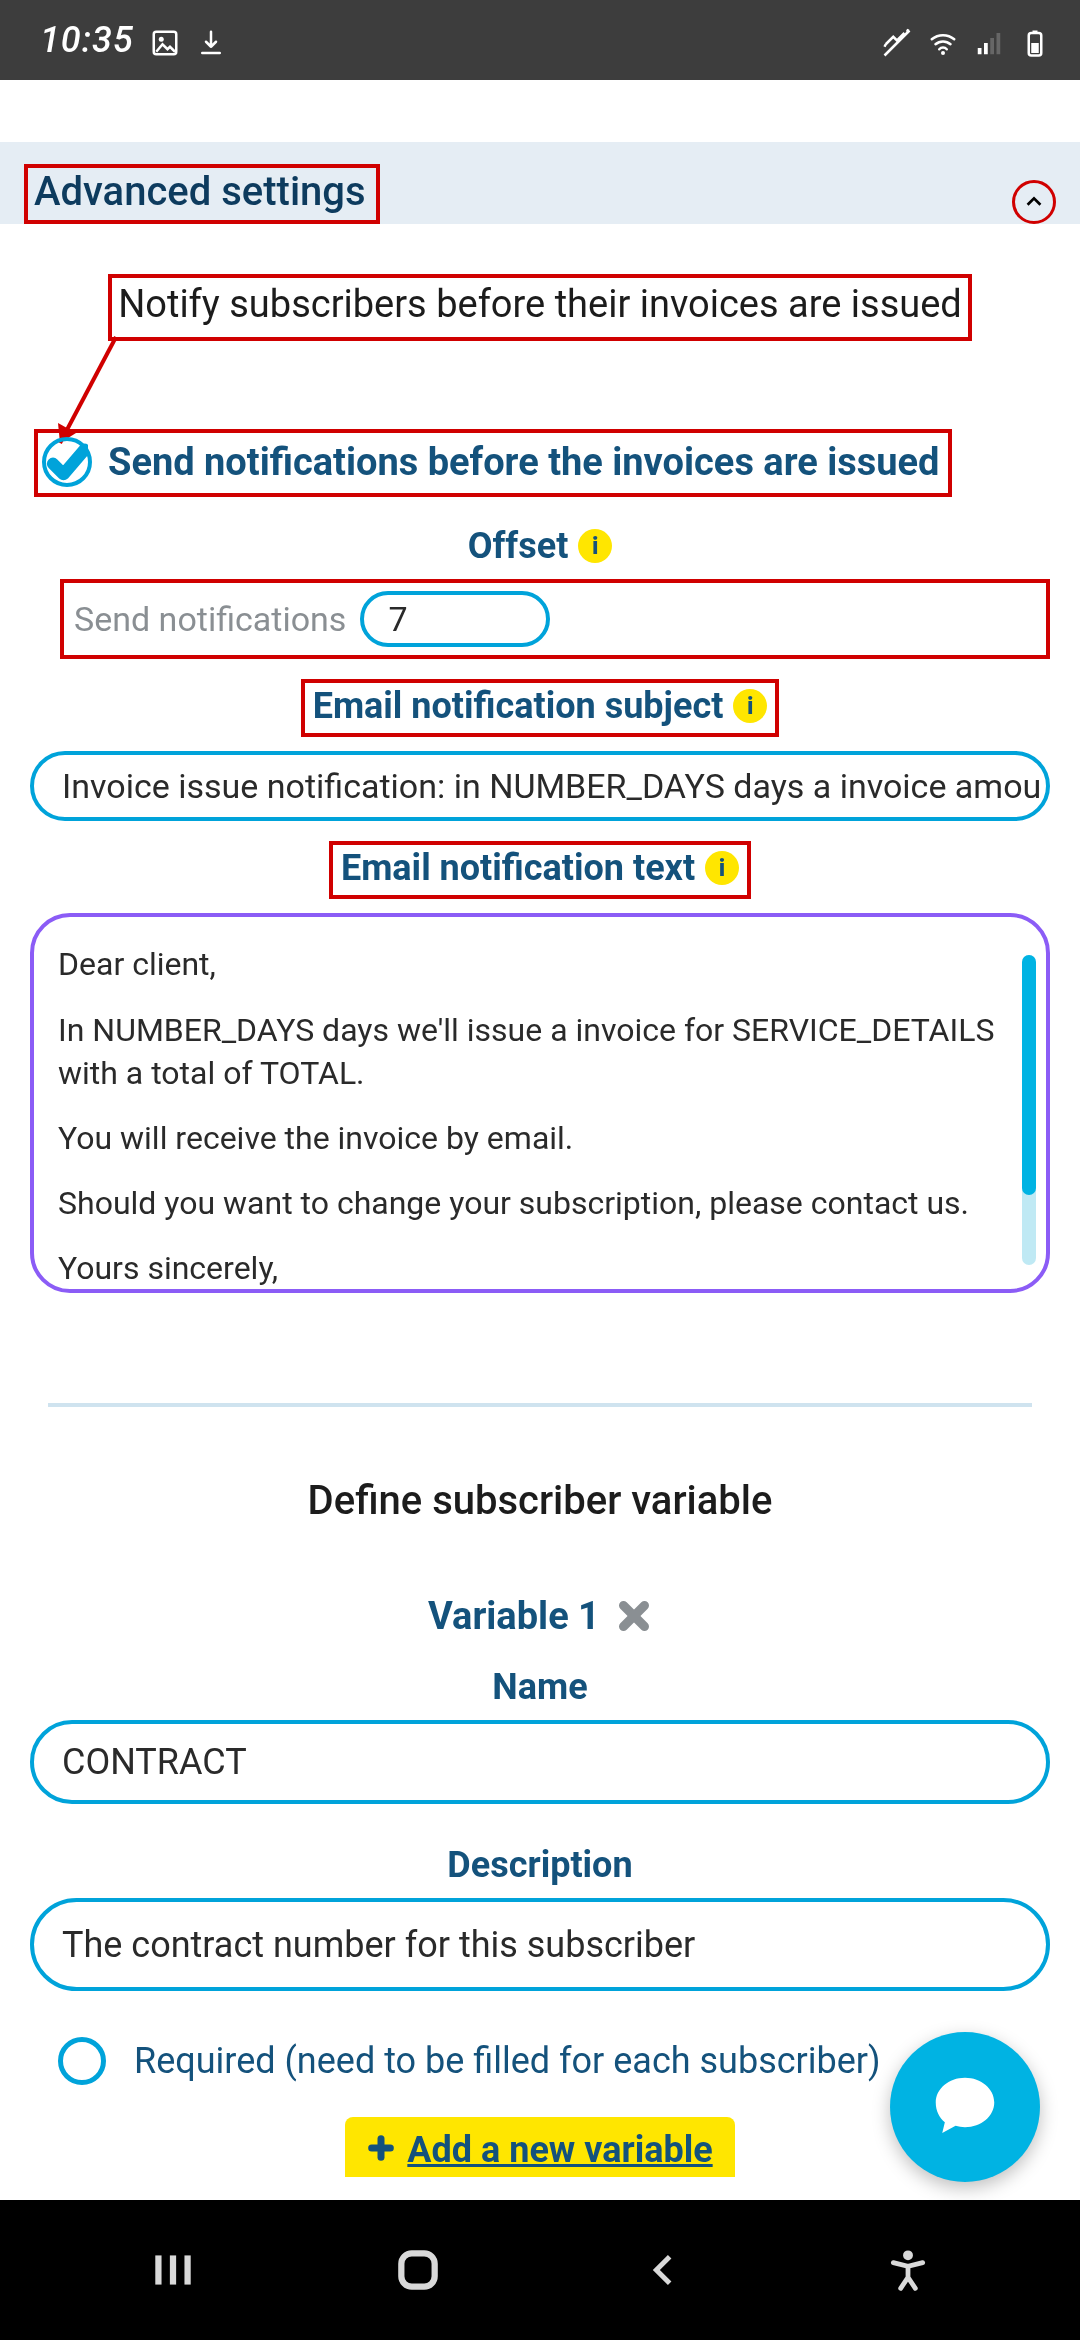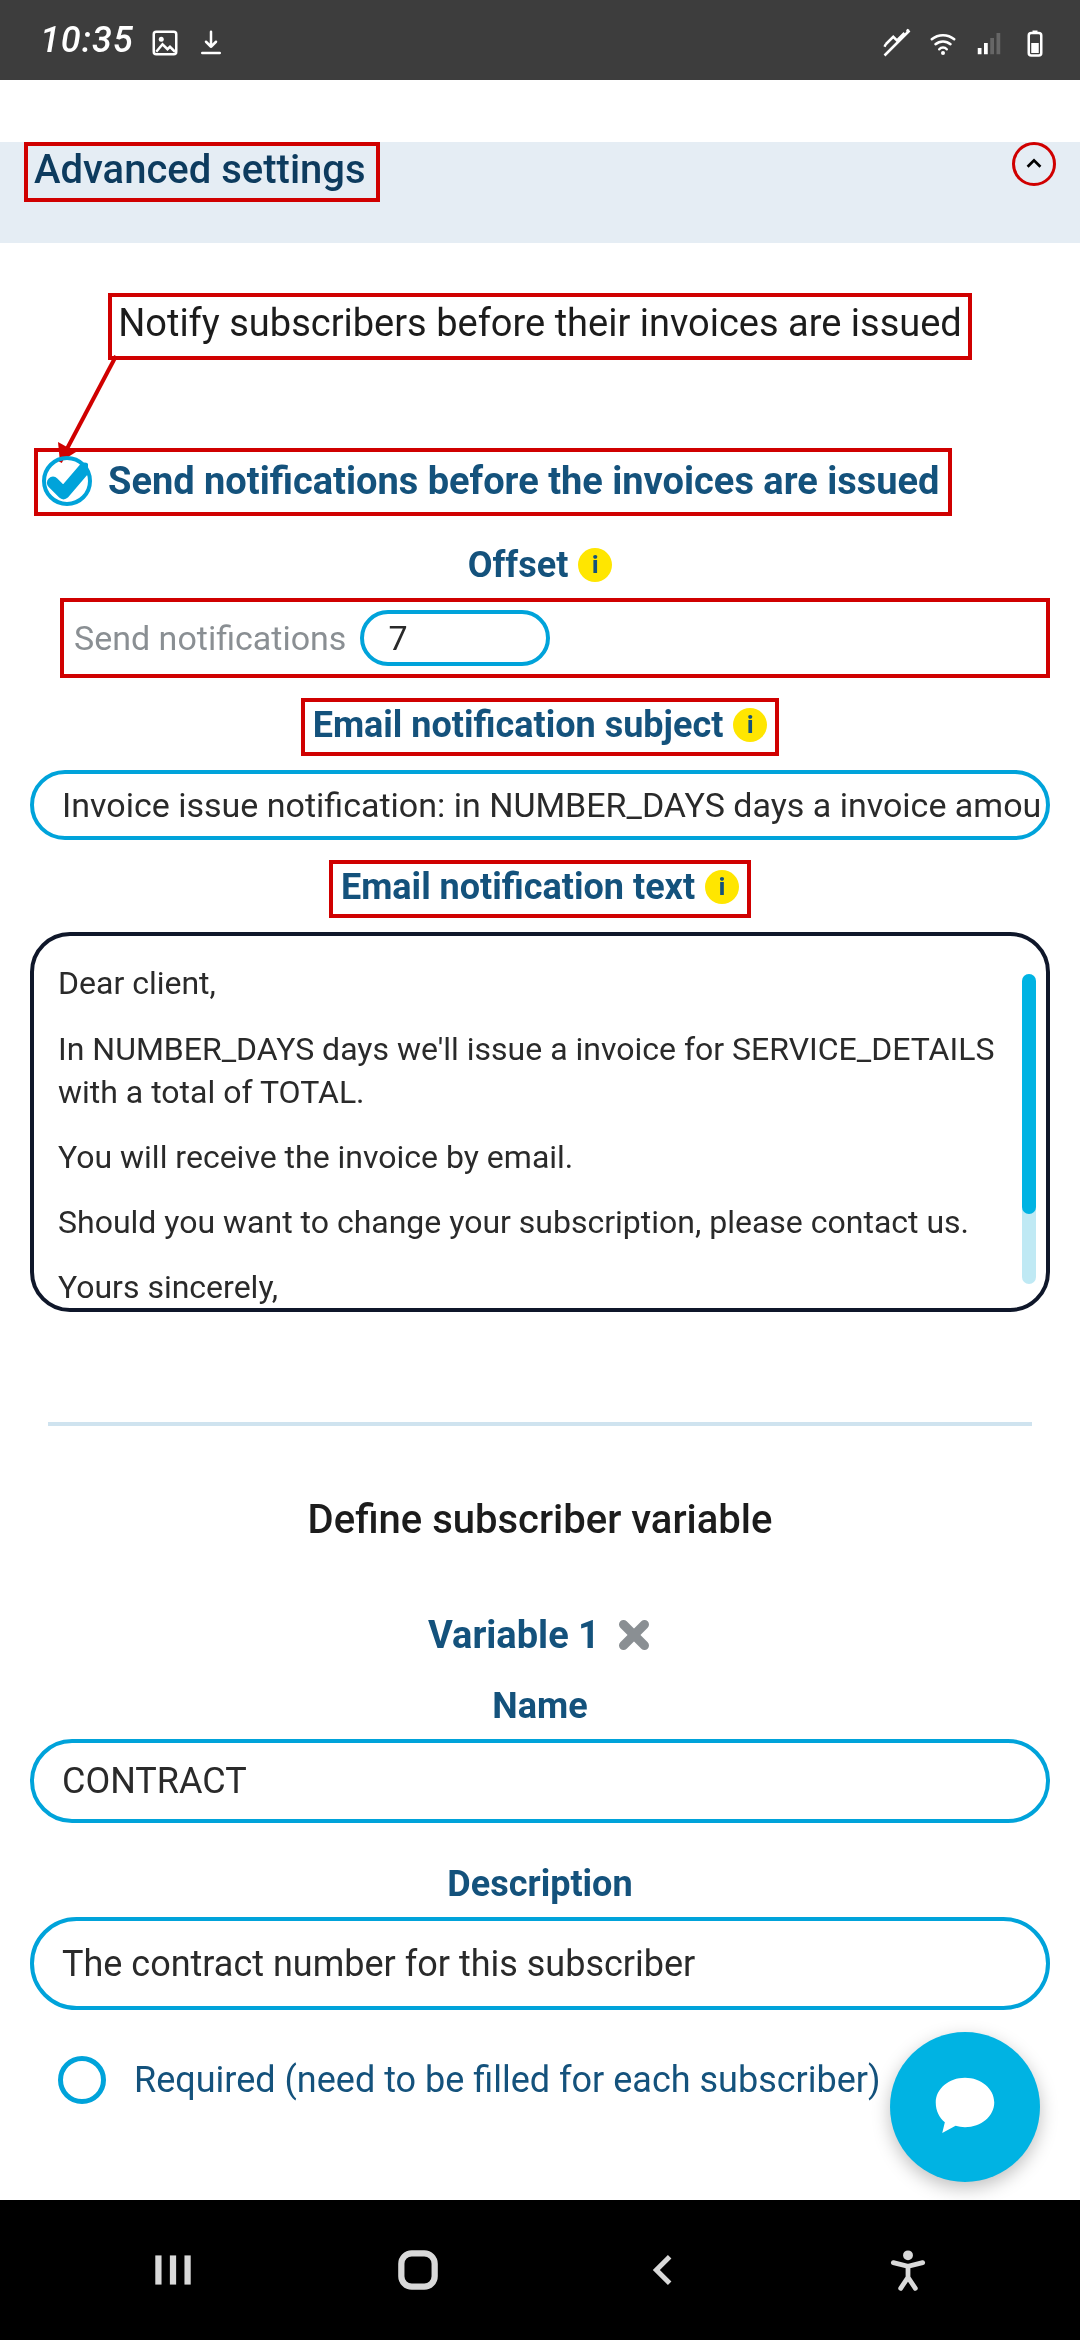--- a/index.html
+++ b/index.html
@@ -11,21 +11,21 @@
   .statusbar .left { display:flex; align-items:center; gap:16px;font-style:italic; }
   .statusbar .right { display:flex; align-items:center; gap:16px; }
   .sb-clock { letter-spacing:1px; }
   .sb-ico { width:30px; height:30px; display:inline-block; }
   .sb-ico svg { width:100%; height:100%; }
 
   
   .gap-top { height:62px; background:#fff; }
 
   
-  .acc-header { background:#e5edf4; height:101px; display:flex; align-items:flex-start; justify-content:space-between; padding:0 24px; }
+  .acc-header { background:#e5edf4; height:82px; display:flex; align-items:flex-end; justify-content:space-between; padding:0 24px; }
   .acc-title { font-size:40px; font-weight:500; color:#0d3b5e; border:4px solid #d00000; padding:4px 10px 8px 6px; line-height:1; }
   .acc-caret { width:44px; height:44px; border:3px solid #d00000; border-radius:50%; display:flex; align-items:center; justify-content:center; }
   .acc-caret svg { width:22px; height:22px; stroke:#000; stroke-width:3; fill:none; }
 
   .content { padding: 0 30px; }
   .center { text-align:center; }
 
   .h-notify-wrap { margin-top:50px; text-align:center; }
   .h-notify { display:inline-block; border:4px solid #d00000; line-height:1.3; font-size:38px; color:#1c1c1c; padding:2px 6px 8px 6px; }
 
@@ -47,21 +47,21 @@
   .offset-row-wrap { border:4px solid #d00000; padding:8px 10px; display:flex; align-items:center; gap:14px; margin-top:12px; margin-left:30px; margin-right:0; }
   .offset-text { font-size:34px; color:#8a8f93; white-space:nowrap; }
   .offset-input-shell { border:4px solid #00a3da; border-radius:40px; height:56px; width:190px; display:flex; align-items:center; padding:0 24px; }
   .offset-input-shell span { font-size:34px; color:#2a2a2a; }
 
   .boxed-red { border:4px solid #d00000; display:inline-flex; padding:2px 8px 6px 8px; }
 
   .subject-input { margin-top:14px; border:4px solid #00a3da; border-radius:50px; height:70px; display:flex; align-items:center; padding:0 28px; overflow:hidden; }
   .subject-input span { font-size:34px; color:#2a2a2a; white-space:nowrap; }
 
-  .body-input { margin-top:14px; border:4px solid #0f172a; border-radius:40px; height:380px; padding:26px 24px 0 24px; font-size:32px; color:#2a2a2a; line-height:1.35; position:relative; overflow:hidden; }
+  .body-input { margin-top:14px; border:4px solid #8b5cf6; border-radius:40px; height:380px; padding:26px 24px 0 24px; font-size:32px; color:#2a2a2a; line-height:1.35; position:relative; overflow:hidden; }
   .body-input p { margin-bottom:22px; }
   .body-scroll-track { position:absolute; right:10px; top:38px; width:14px; height:310px; background:#bfe9f4; border-radius:10px; }
   .body-scroll-thumb { position:absolute; right:10px; top:38px; width:14px; height:240px; background:#00b3e3; border-radius:10px; }
 
   .hr { height:4px; background:#cfe3ef; margin:110px 18px 0 18px; }
 
   .section-title { font-size:40px; font-weight:500; color:#1c1c1c; }
   .var-row { display:flex; align-items:center; justify-content:center; gap:16px; margin-top:70px; }
   .var-label { font-size:38px; font-weight:700; color:#14527c; }
   .var-x { width:36px; height:36px; }
@@ -247,20 +247,29 @@
   </div>
   <div class="round-input" style="height:93px;">
     <span>The contract number for this  subscriber</span>
   </div>
 
   <div class="req-row">
     <span class="radio-open"></span>
     <span class="req-label">Required (need to be filled for each subscriber)</span>
   </div>
 
+  <div class="addvar-wrap">
+    <span class="addvar-btn">
+      <span class="plus"><svg viewBox="0 0 24 24">
+            <line x1="12" y1="4" x2="12" y2="20"></line>
+            <line x1="4" y1="12" x2="20" y2="12"></line>
+          </svg></span>
+      <span>Add a new variable</span>
+    </span>
+  </div>
 
 </div>
 
 <div class="chat-fab">
   <svg viewBox="0 0 24 24">
       <path d="M12 3c5 0 9 3.4 9 7.6 0 4.2-4 7.6-9 7.6-1 0-2-.1-2.9-.4L5 20l.8-3.3C4.1 15.3 3 13.1 3 10.6 3 6.4 7 3 12 3z"></path>
     </svg>
 </div>
 
 <div class="navbar">

